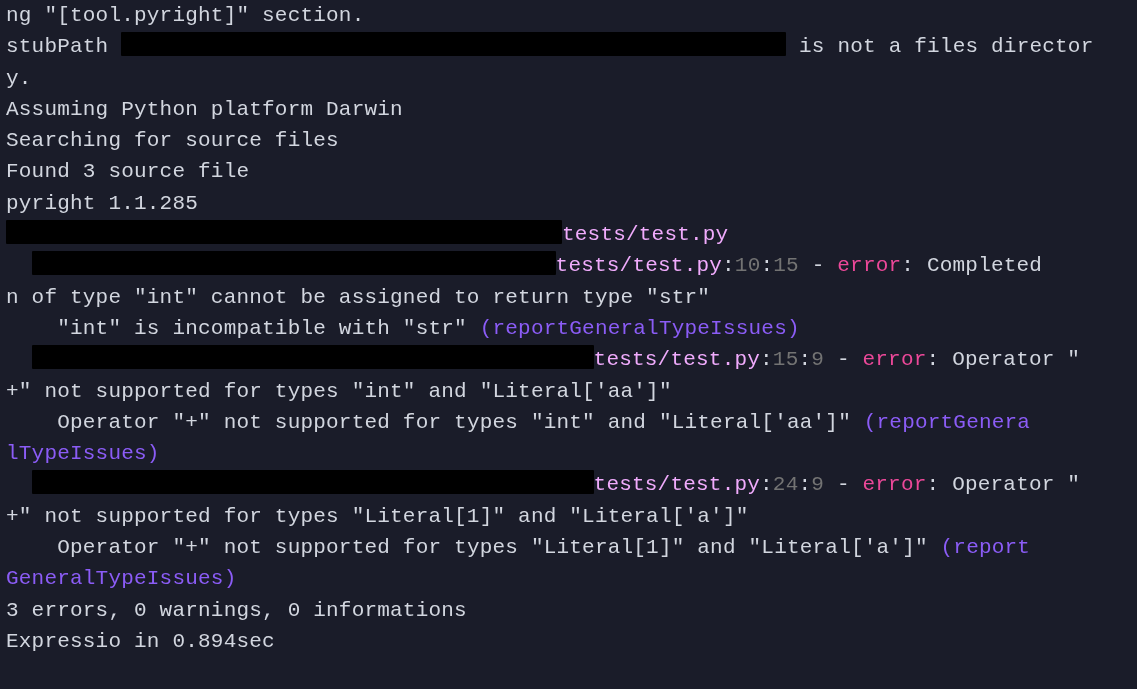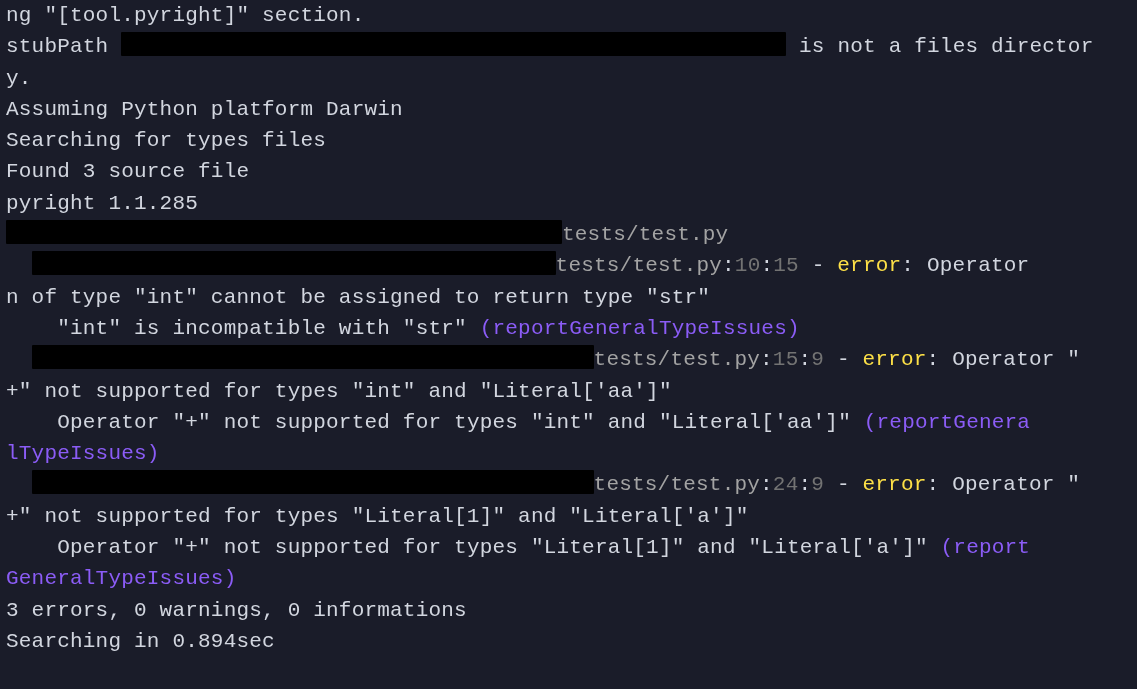--- a/index.html
+++ b/index.html
@@ -22,41 +22,41 @@
   }
   .redact {
     display: inline-block;
     background: #000000;
     vertical-align: -4px;
     height: 24px;
     border-radius: 1px;
   }
   .num    { color: #737373; }  
   .dash   { color: #d2d6df; }
-  .err    { color: #fde047; }  
+  .err    { color: #ec4899; }  
   .rule   { color: #8b5cf6; }  
-  .file   { color: #a3a3a3; margin-top: 37px; }
+  .file   { color: #f0abfc; margin-top: 37px; }
 </style>
 </head>
 <body>
 
 <div class="terminal"><span>ng "[tool.pyright]" section.</span>
 <span>stubPath </span><span class="redact" style="width:665px"></span><span> is not a files director</span>
 <span>y.</span>
 <span>Assuming Python platform Darwin</span>
-<span>Searching for types files</span>
+<span>Searching for source files</span>
 <span>Found 3 source file</span>
 <span>pyright 1.1.285</span>
 <span class="redact" style="width:556px"></span><span class="file">tests/test.py</span>
-  <span class="redact" style="width:524px"></span><span class="file">tests/test.py</span><span>:</span><span class="num">10</span><span>:</span><span class="num">15</span><span class="dash"> - </span><span class="err">error</span><span>: </span><span>Operator</span>
+  <span class="redact" style="width:524px"></span><span class="file">tests/test.py</span><span>:</span><span class="num">10</span><span>:</span><span class="num">15</span><span class="dash"> - </span><span class="err">error</span><span>: </span><span>Completed</span>
 <span>n of type "int" cannot be assigned to return type "str"</span>
 <span>    "int" is incompatible with "str" </span><span class="rule">(reportGeneralTypeIssues)</span>
   <span class="redact" style="width:562px"></span><span class="file">tests/test.py</span><span>:</span><span class="num">15</span><span>:</span><span class="num">9</span><span class="dash"> - </span><span class="err">error</span><span>: </span><span>Operator "</span>
 <span>+" not supported for types "int" and "Literal['aa']"</span>
 <span>    Operator "+" not supported for types "int" and "Literal['aa']" </span><span class="rule">(reportGenera</span>
 <span class="rule">lTypeIssues)</span>
   <span class="redact" style="width:562px"></span><span class="file">tests/test.py</span><span>:</span><span class="num">24</span><span>:</span><span class="num">9</span><span class="dash"> - </span><span class="err">error</span><span>: </span><span>Operator "</span>
 <span>+" not supported for types "Literal[1]" and "Literal['a']"</span>
 <span>    Operator "+" not supported for types "Literal[1]" and "Literal['a']" </span><span class="rule">(report</span>
 <span class="rule">GeneralTypeIssues)</span>
 <span>3 errors, 0 warnings, 0 informations</span>
-<span>Searching in 0.894sec</span>
+<span>Expressio in 0.894sec</span>
 </div>
 
 </body></html>

